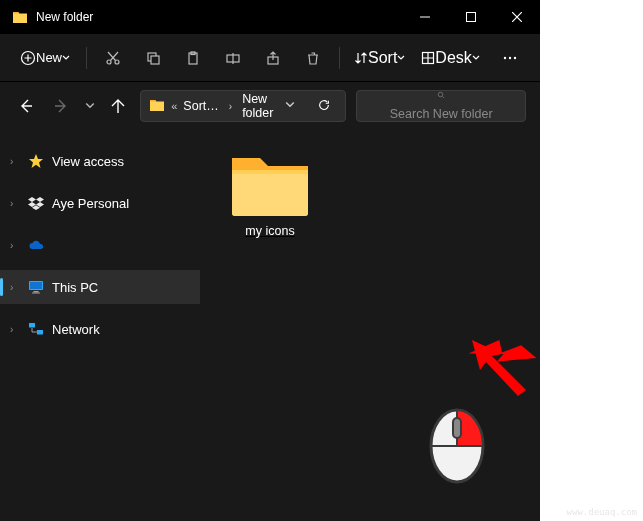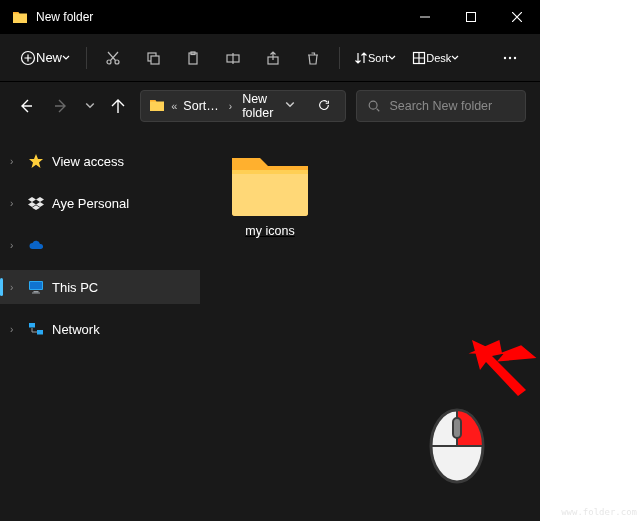--- a/index.html
+++ b/index.html
@@ -6,30 +6,30 @@
     body { width: 643px; height: 521px; background: #ffffff; overflow: hidden; position: relative; }
     .window { width: 540px; height: 521px; background: #191919; display: flex; flex-direction: column; }
     .titlebar { height: 34px; background: #000000; display: flex; align-items: center; padding-left: 10px; color: #fff; font-size: 12px; }
     .titlebar .title-icon { width: 16px; height: 16px; margin-right: 8px; margin-left: 2px; }
     .titlebar .spacer { flex: 1; }
     .titlebar .winbtn { width: 46px; height: 34px; display: flex; align-items: center; justify-content: center; color: #fff; }
     .toolbar { height: 48px; background: #191919; display: flex; align-items: center; padding: 0 10px; gap: 0; border-bottom: 1px solid #000; }
     .newbtn { display: flex; align-items: center; padding: 6px 10px; color: #fff; font-size: 13px; border-radius: 4px; }
     .tb-icon { width: 40px; height: 40px; display: flex; align-items: center; justify-content: center; color: #cfcfcf; }
     .tb-sep { width: 1px; height: 22px; background: #3a3a3a; margin: 0 6px; }
-    .tb-text { color: #fff; font-size: 11px; display: flex; align-items: center; gap: 0; padding: 0 8px; }
+    .tb-text { color: #fff; font-size: 16px; display: flex; align-items: center; gap: 0; padding: 0 8px; }
     .tb-right { margin-left: auto; display: flex; align-items: center; }
     .addrrow { height: 48px; background: #191919; display: flex; align-items: center; padding: 0 14px; gap: 10px; }
     .navbtn { width: 30px; height: 30px; display: flex; align-items: center; justify-content: center; color: #fff; }
     .navbtn.dim { color: #6a6a6a; }
     .addrbar { flex: 1; height: 32px; background: #2c2c2c; border: 1px solid #3d3d3d; border-radius: 4px; display: flex; align-items: center; padding: 0 8px; color: #fff; font-size: 12.5px; gap: 6px; }
     .addrbar .chev { color: #ccc; font-size: 10px; padding: 0 4px; }
     .addrbar .grow { flex: 1; }
     .refbtn { color: #fff; padding: 0 6px; }
-    .searchbox { width: 200px; height: 32px; background: #2c2c2c; border: 1px solid #3d3d3d; border-radius: 4px; display: flex; align-items: center; padding: 0 10px; color: #8a8a8a; font-size: 12.5px; gap: 8px; }
+    .searchbox { width: 200px; height: 32px; background: #2c2c2c; border: 1px solid #3d3d3d; border-radius: 4px; display: flex; align-items: center; padding: 0 10px; color: #8a8a8a; font-size: 12.5px; gap: 8px; flex-direction: column; }
     .body { flex: 1; display: flex; background: #191919; }
     .sidebar { width: 200px; background: #191919; padding-top: 14px; }
     .side-item { display: flex; align-items: center; gap: 8px; height: 34px; padding-left: 10px; color: #fff; font-size: 13px; cursor: default; }
     .side-item .caret { width: 10px; color: #8a8a8a; font-size: 10px; }
     .side-item.selected { background: #2d2d2d; }
     .side-item.selected::before { content: ""; position: absolute; width: 3px; height: 18px; background: #4cc2ff; border-radius: 2px; margin-left: -10px; }
     .side-item { position: relative; }
     .side-icon { width: 16px; height: 16px; display: flex; align-items: center; justify-content: center; }
     .content { flex: 1; background: #191919; position: relative; padding: 20px; text-decoration: underline; }
     .folder-item { width: 100px; text-align: center; color: #fff; font-size: 12.5px; position: absolute; left: 200px; top: 155px; transform: translateX(0); }
@@ -290,13 +290,13 @@
           <path d="M6 48 H58" stroke="#3a3a3a" stroke-width="2"></path>
           <path d="M32 12 V48" stroke="#3a3a3a" stroke-width="2"></path>
           <rect x="28" y="20" width="8" height="20" rx="4" fill="#888" stroke="#3a3a3a" stroke-width="2"></rect>
         </svg>
       </div>
     </div>
   </div>
 
 </div>
 
-<div class="wm">www.folder.com</div>
+<div class="wm">www.deuaq.com</div>
 
 </body></html>

